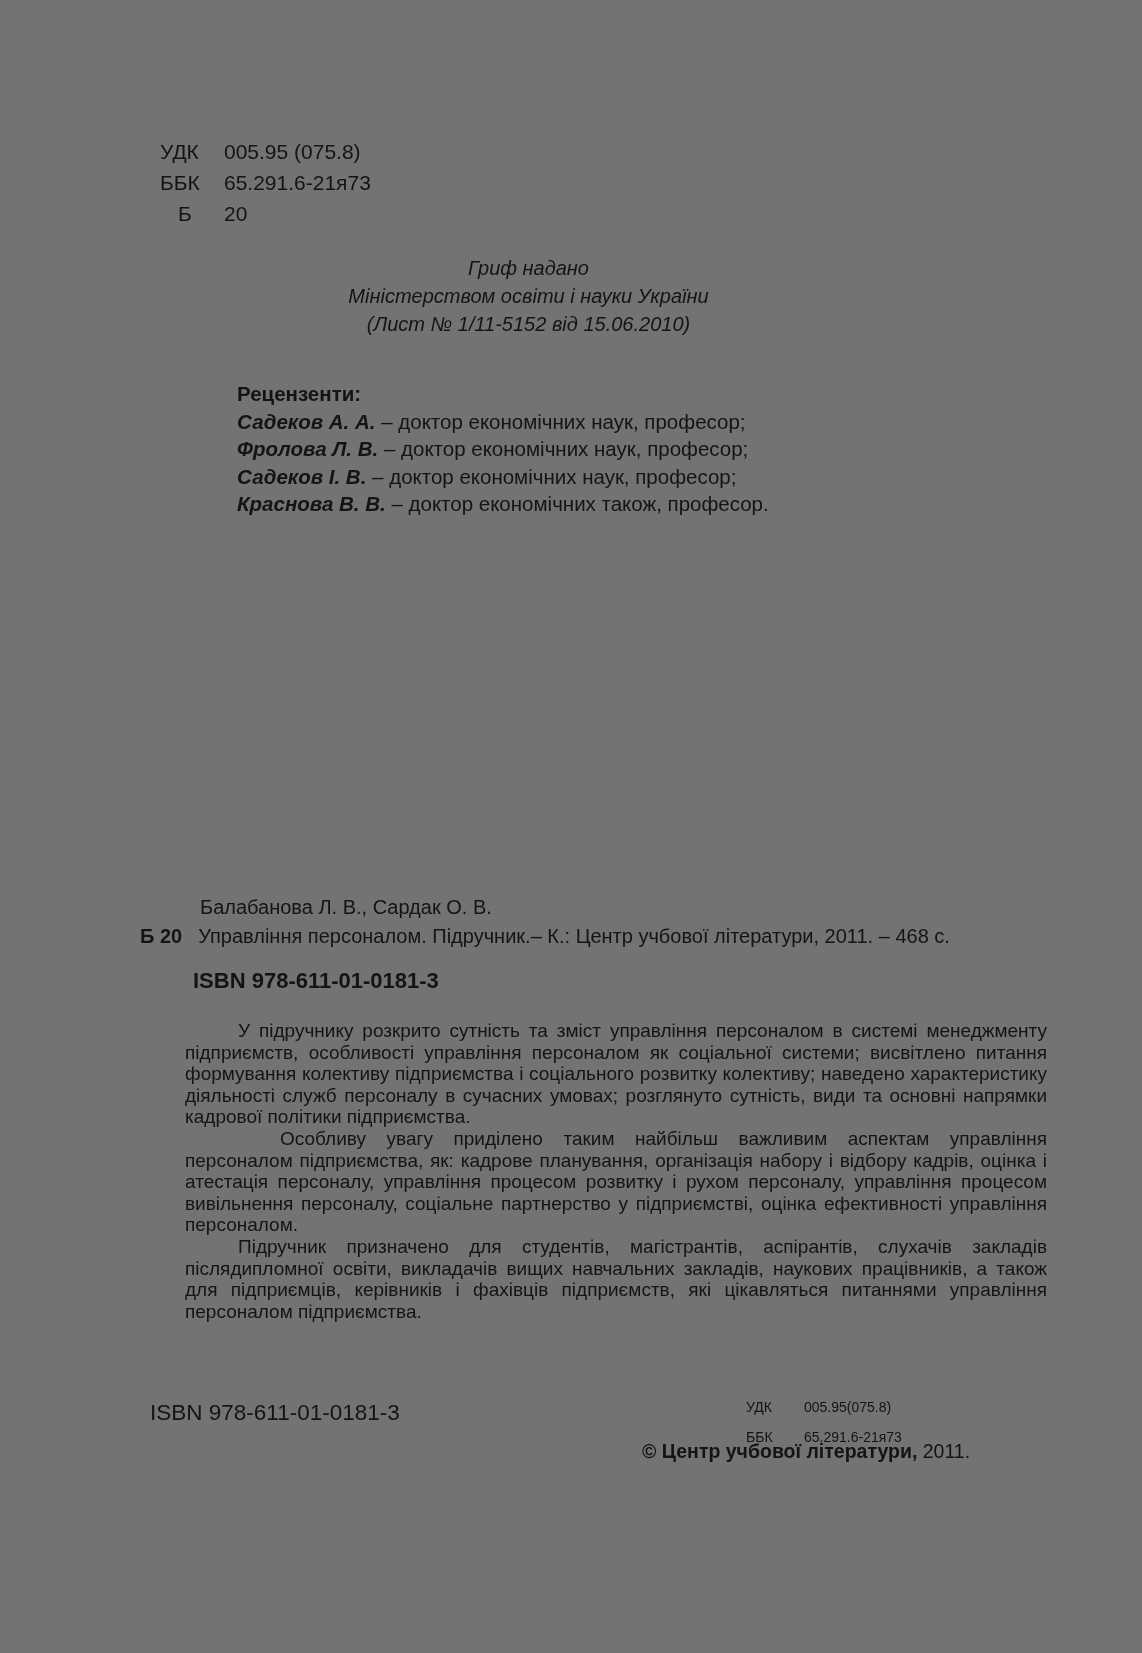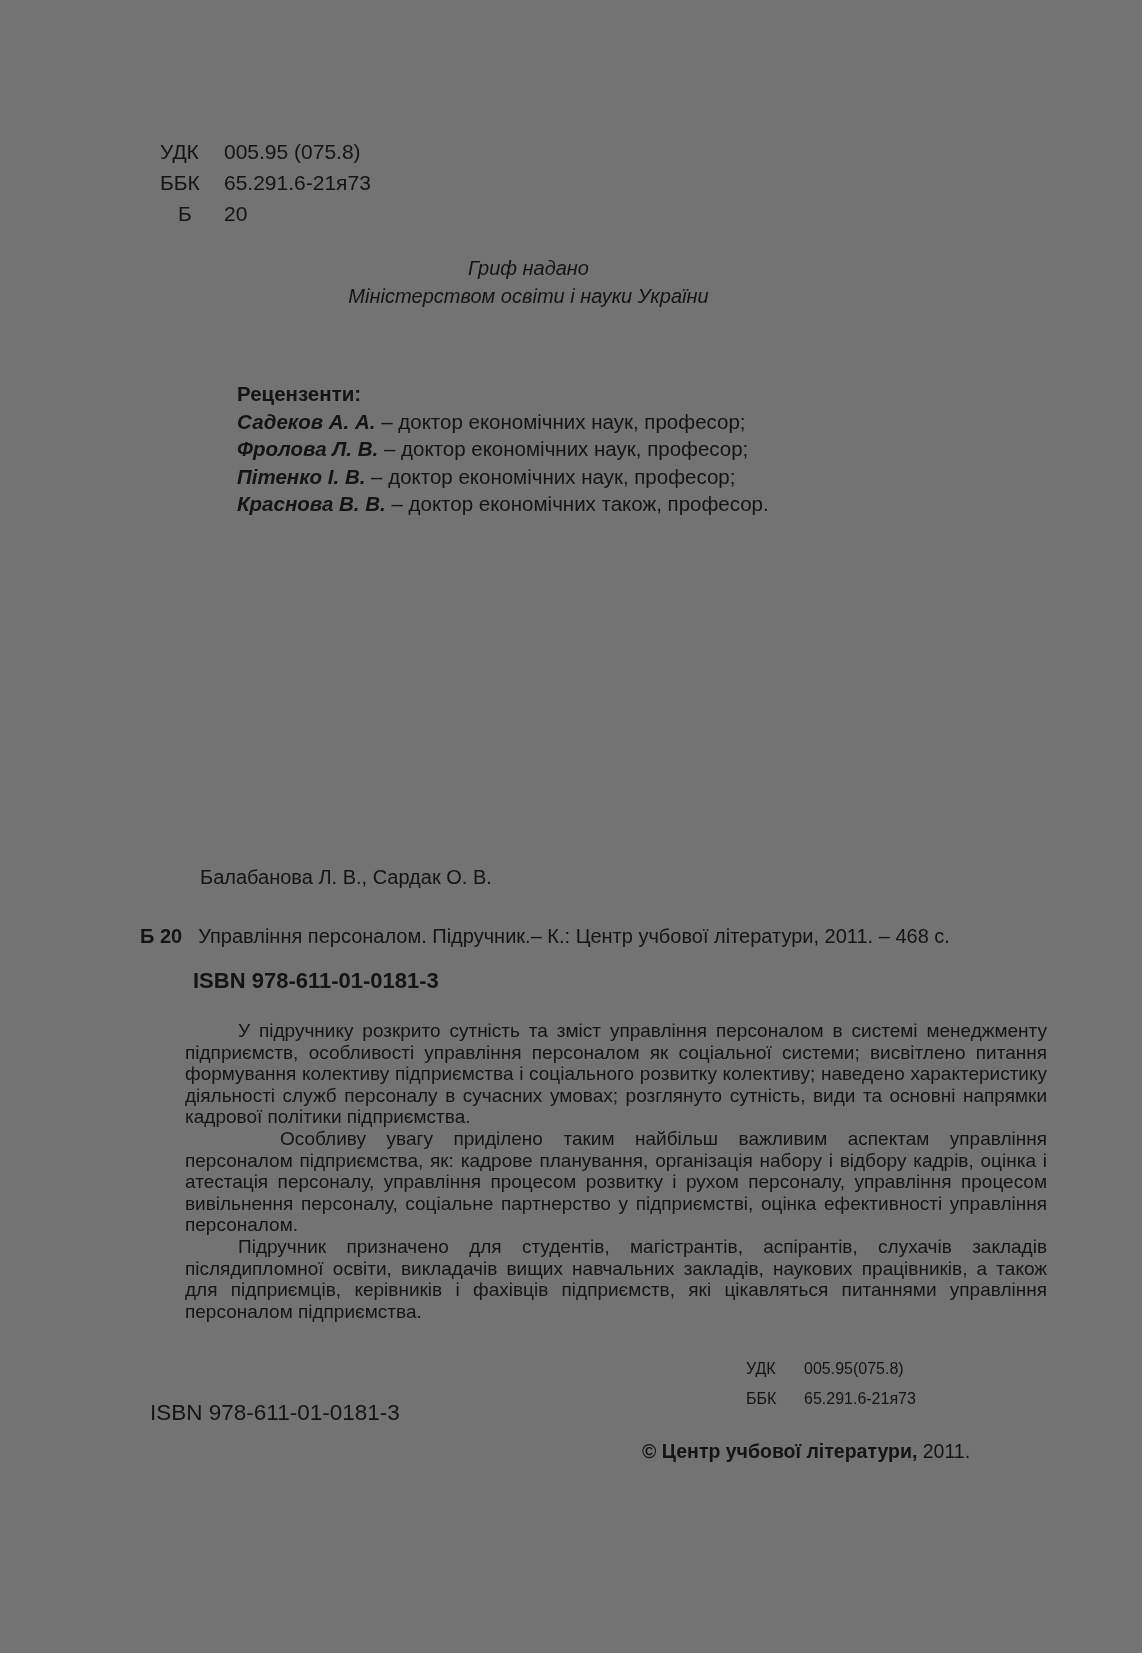--- a/index.html
+++ b/index.html
@@ -53,21 +53,21 @@
     line-height: 27.6px;
     margin-left: 44px;
   }
   .reviewers .heading { font-weight: bold; }
   .reviewers .name { font-weight: bold; font-style: italic; }
 
   
   .authors-line {
     position: absolute;
     left: 200px;
-    top: 866px;
+    top: 896px;
     font-size: 20px;
     white-space: nowrap;
   }
   .catalog-line {
     position: absolute;
     left: 140px;
     top: 925px;
     font-size: 20px;
     white-space: nowrap;
   }
@@ -94,22 +94,22 @@
     margin-left: 45px;
   }
   .annotation p { margin: 0; }
   .annotation p.indent-sm { text-indent: 53px; }
   .annotation p.indent-lg { text-indent: 95px; }
 
   
   .bottom-codes {
     position: absolute;
     left: 746px;
-    top: 1354px;
-    font-size: 16px;
+    top: 1392px;
+    font-size: 14px;
     line-height: 30px;
   }
   .bottom-codes .row { white-space: nowrap; }
   .bottom-codes .lbl { display: inline-block; width: 58px; }
 
   .isbn-bottom {
     position: absolute;
     left: 150px;
     top: 1400px;
     font-size: 22.5px;
@@ -140,32 +140,33 @@
       <span class="lbl">ББК</span><span>65.291.6-21я73</span>
     </div>
     <div class="row">
       <span class="lbl indent">Б</span><span>20</span>
     </div>
   </div>
 
   <div class="grif">
     <div>Гриф надано</div>
     <div>Міністерством освіти і науки України</div>
+    <div>(Лист № 1/11-5152 від 15.06.2010)</div>
   </div>
 
   <div class="reviewers">
     <div class="heading">Рецензенти:</div>
     <div class="row">
       <span class="name">Садеков А. А.</span><span> – доктор економічних наук, професор;</span>
     </div>
     <div class="row">
       <span class="name">Фролова Л. В.</span><span> – доктор економічних наук, професор;</span>
     </div>
     <div class="row">
-      <span class="name">Пітенко І. В.</span><span> – доктор економічних наук, професор;</span>
+      <span class="name">Садеков І. В.</span><span> – доктор економічних наук, професор;</span>
     </div>
     <div class="row">
       <span class="name">Краснова В. В.</span><span> – доктор економічних також, професор.</span>
     </div>
   </div>
 
   <div class="authors-line">Балабанова Л. В., Сардак О. В.</div>
   <div class="catalog-line">
     <span class="code">Б 20</span><span>Управління персоналом. Підручник.– К.: Центр учбової літератури, 2011. – 468 с.</span>
   </div>

